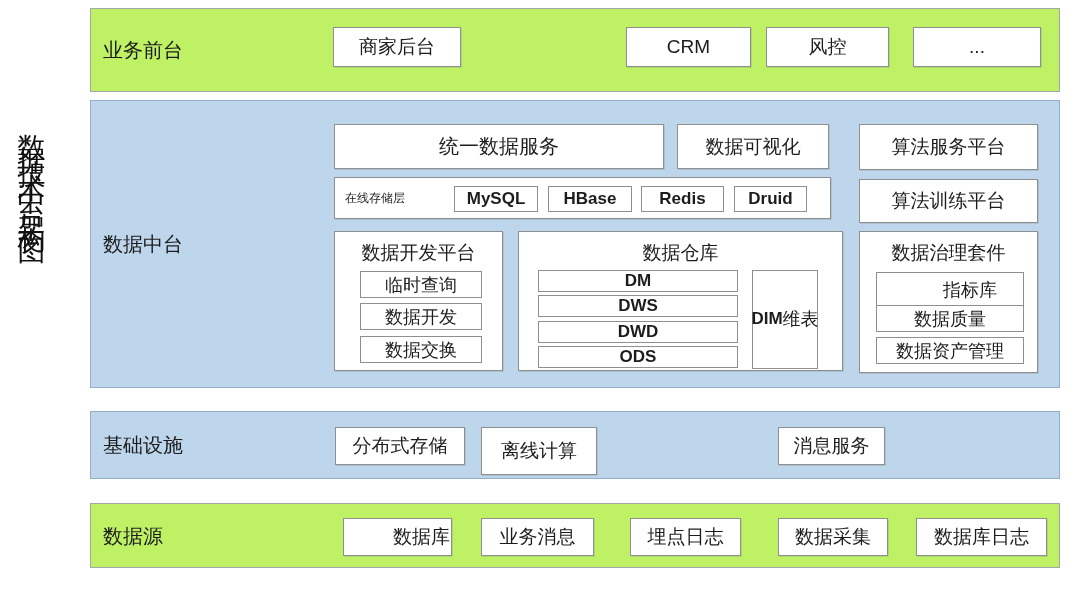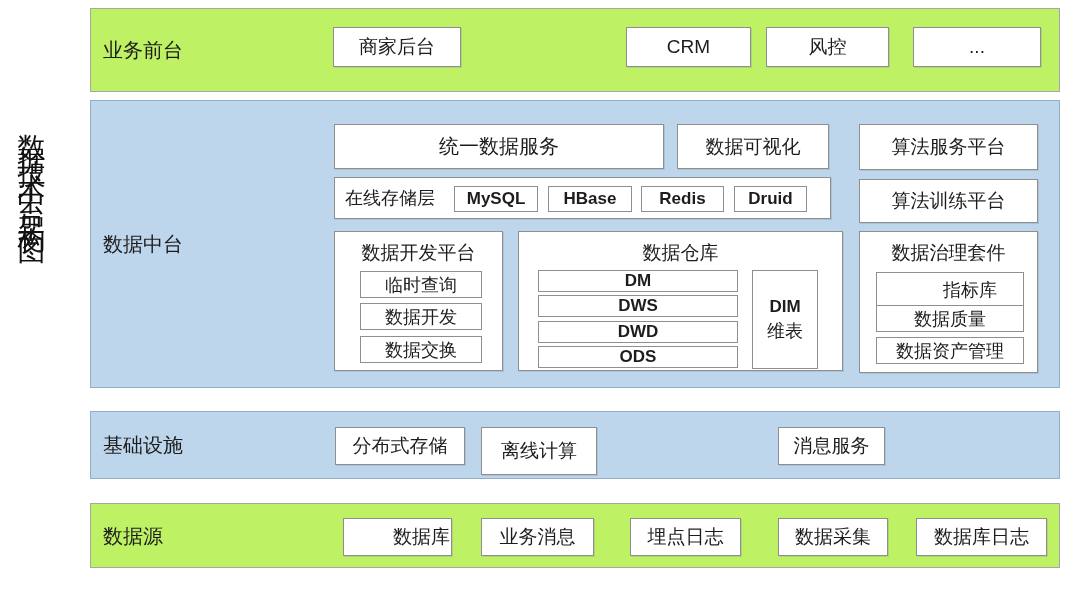--- a/index.html
+++ b/index.html
@@ -63,24 +63,24 @@
     position:absolute;
     box-sizing:border-box;
     background:#ffffff;
     border:1px solid #8f8f8f;
     display:flex;align-items:center;justify-content:center;
     font-size:18px;
     white-space:nowrap;
   }
   .db-name{font-weight:600;font-size:17px;}
   .wh-layer{font-weight:600;font-size:17px;}
-  .dim-box{flex-direction:column;line-height:1.35;font-size:18px;}
+  .dim-box{flex-direction:row;line-height:1.35;font-size:18px;}
   .storage-label{
     position:absolute;left:10px;top:50%;transform:translateY(-50%);
-    font-size:18px;white-space:nowrap;
+    font-size:12px;white-space:nowrap;
   }
 </style>
 </head>
 <body>
 
 <div id="stage">
 
   <div class="vtitle">数据技术中台架构图</div>
 
   <div class="panel white" style="top:8px;height:84px;">

